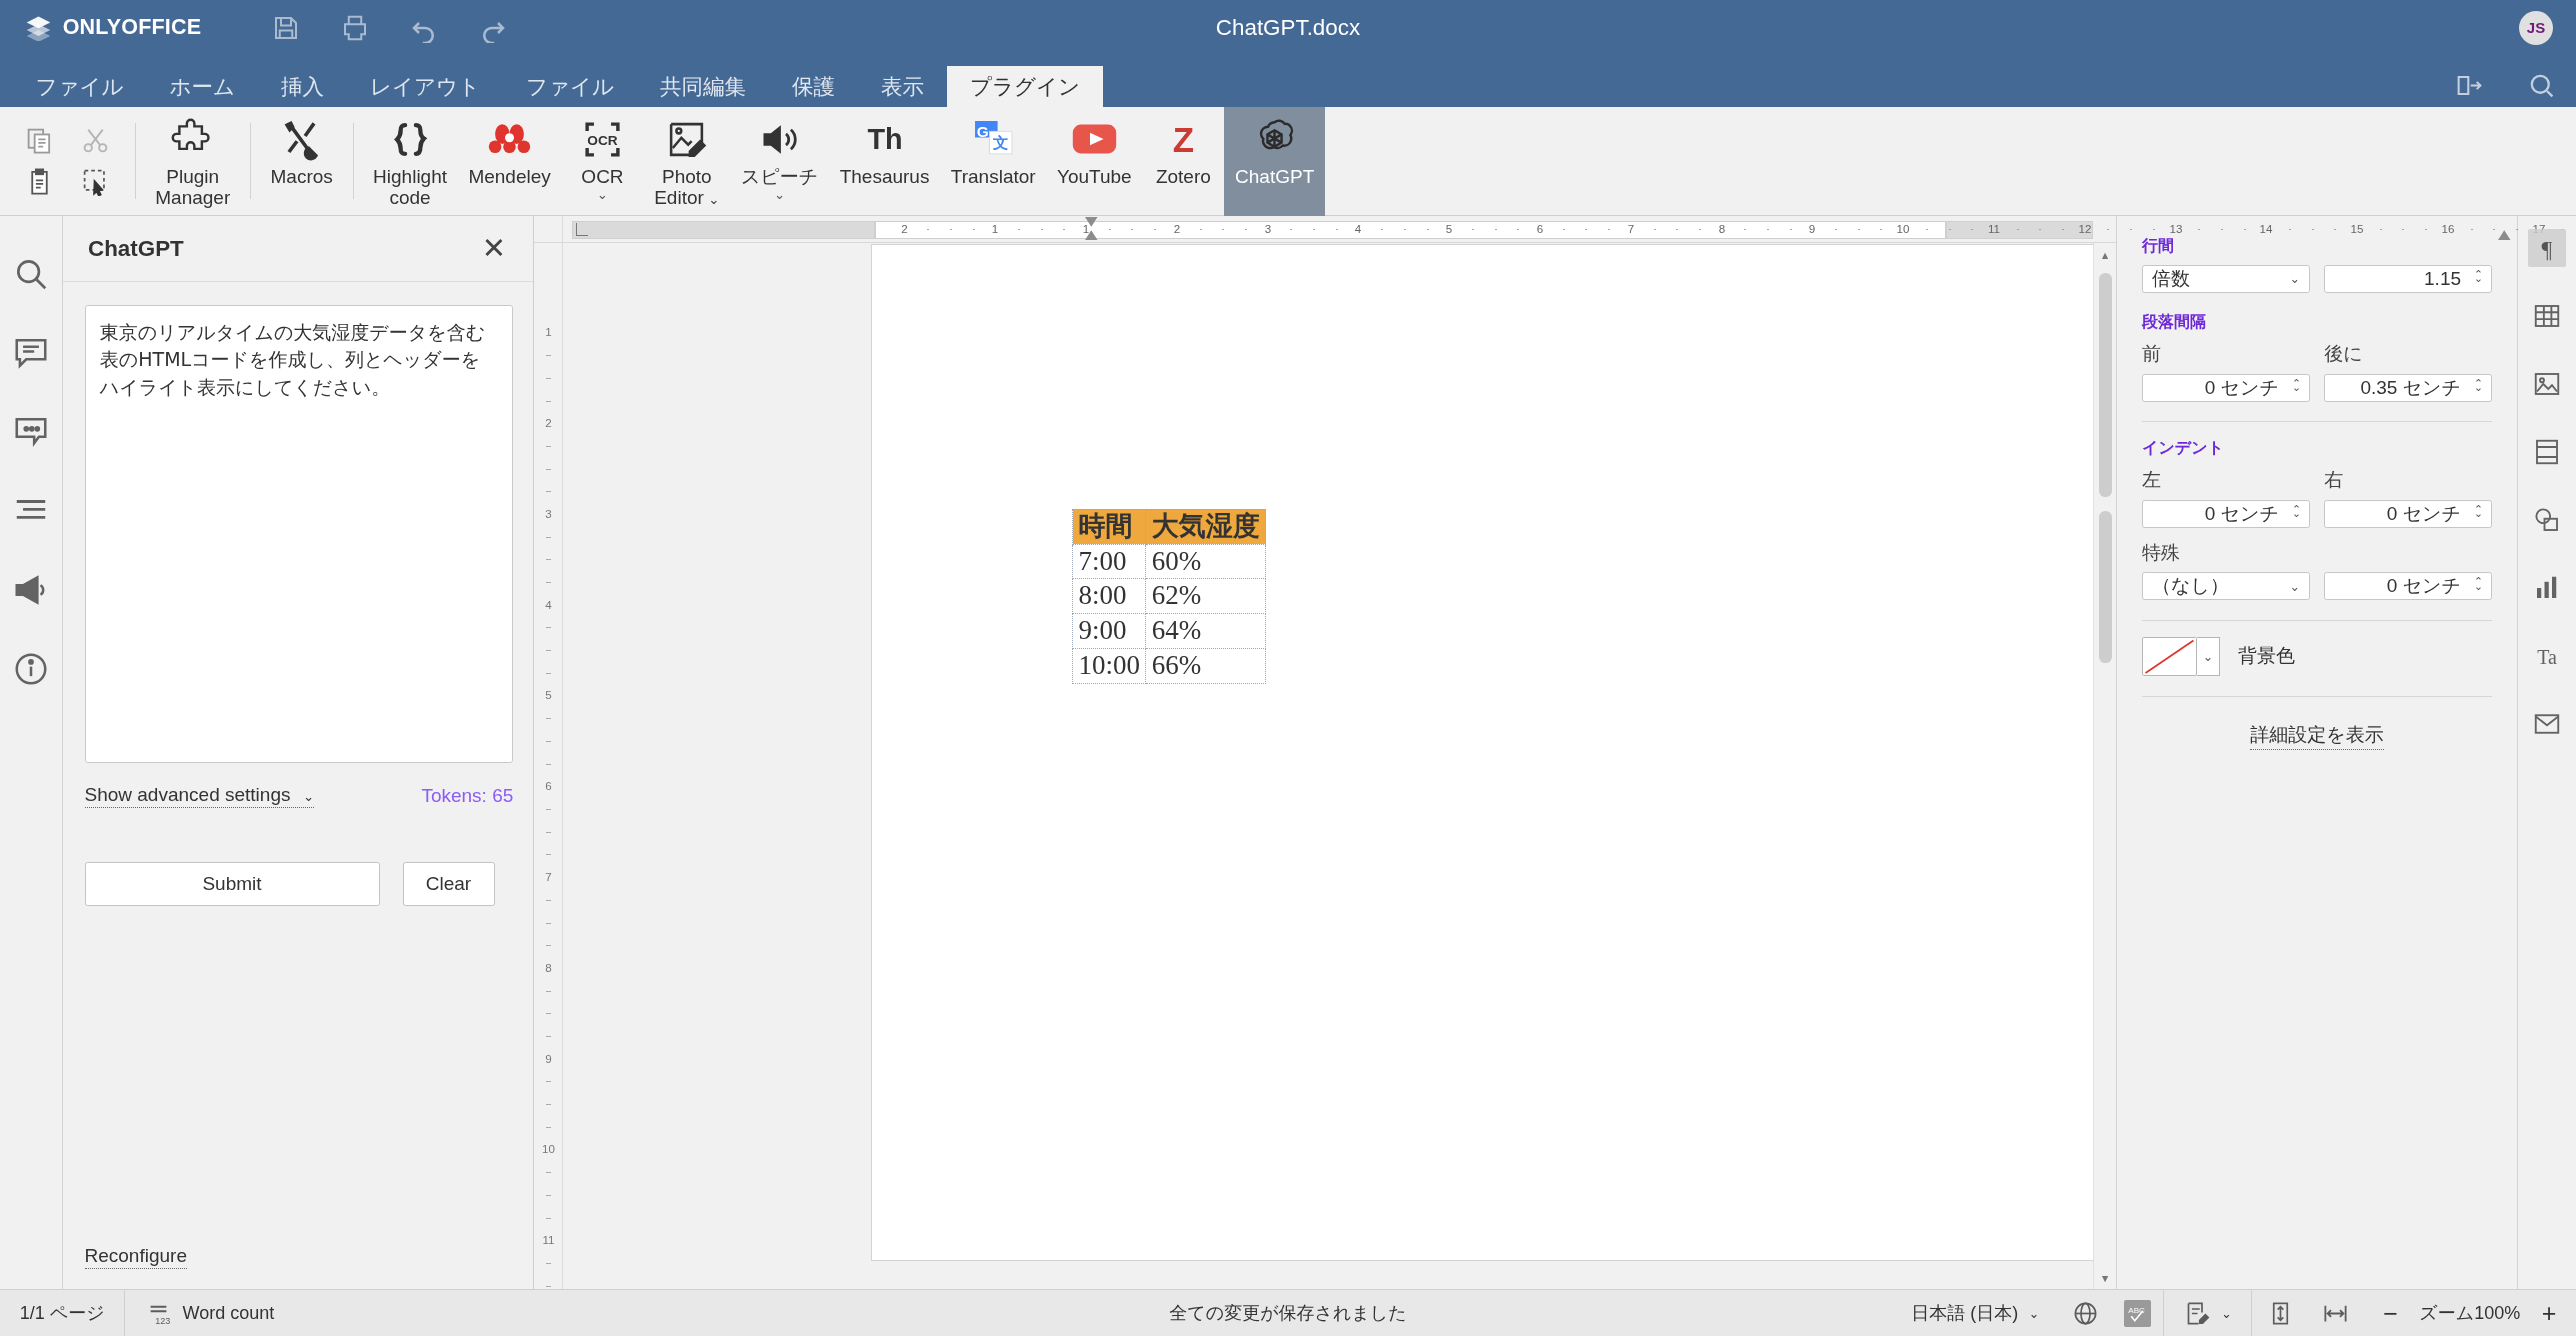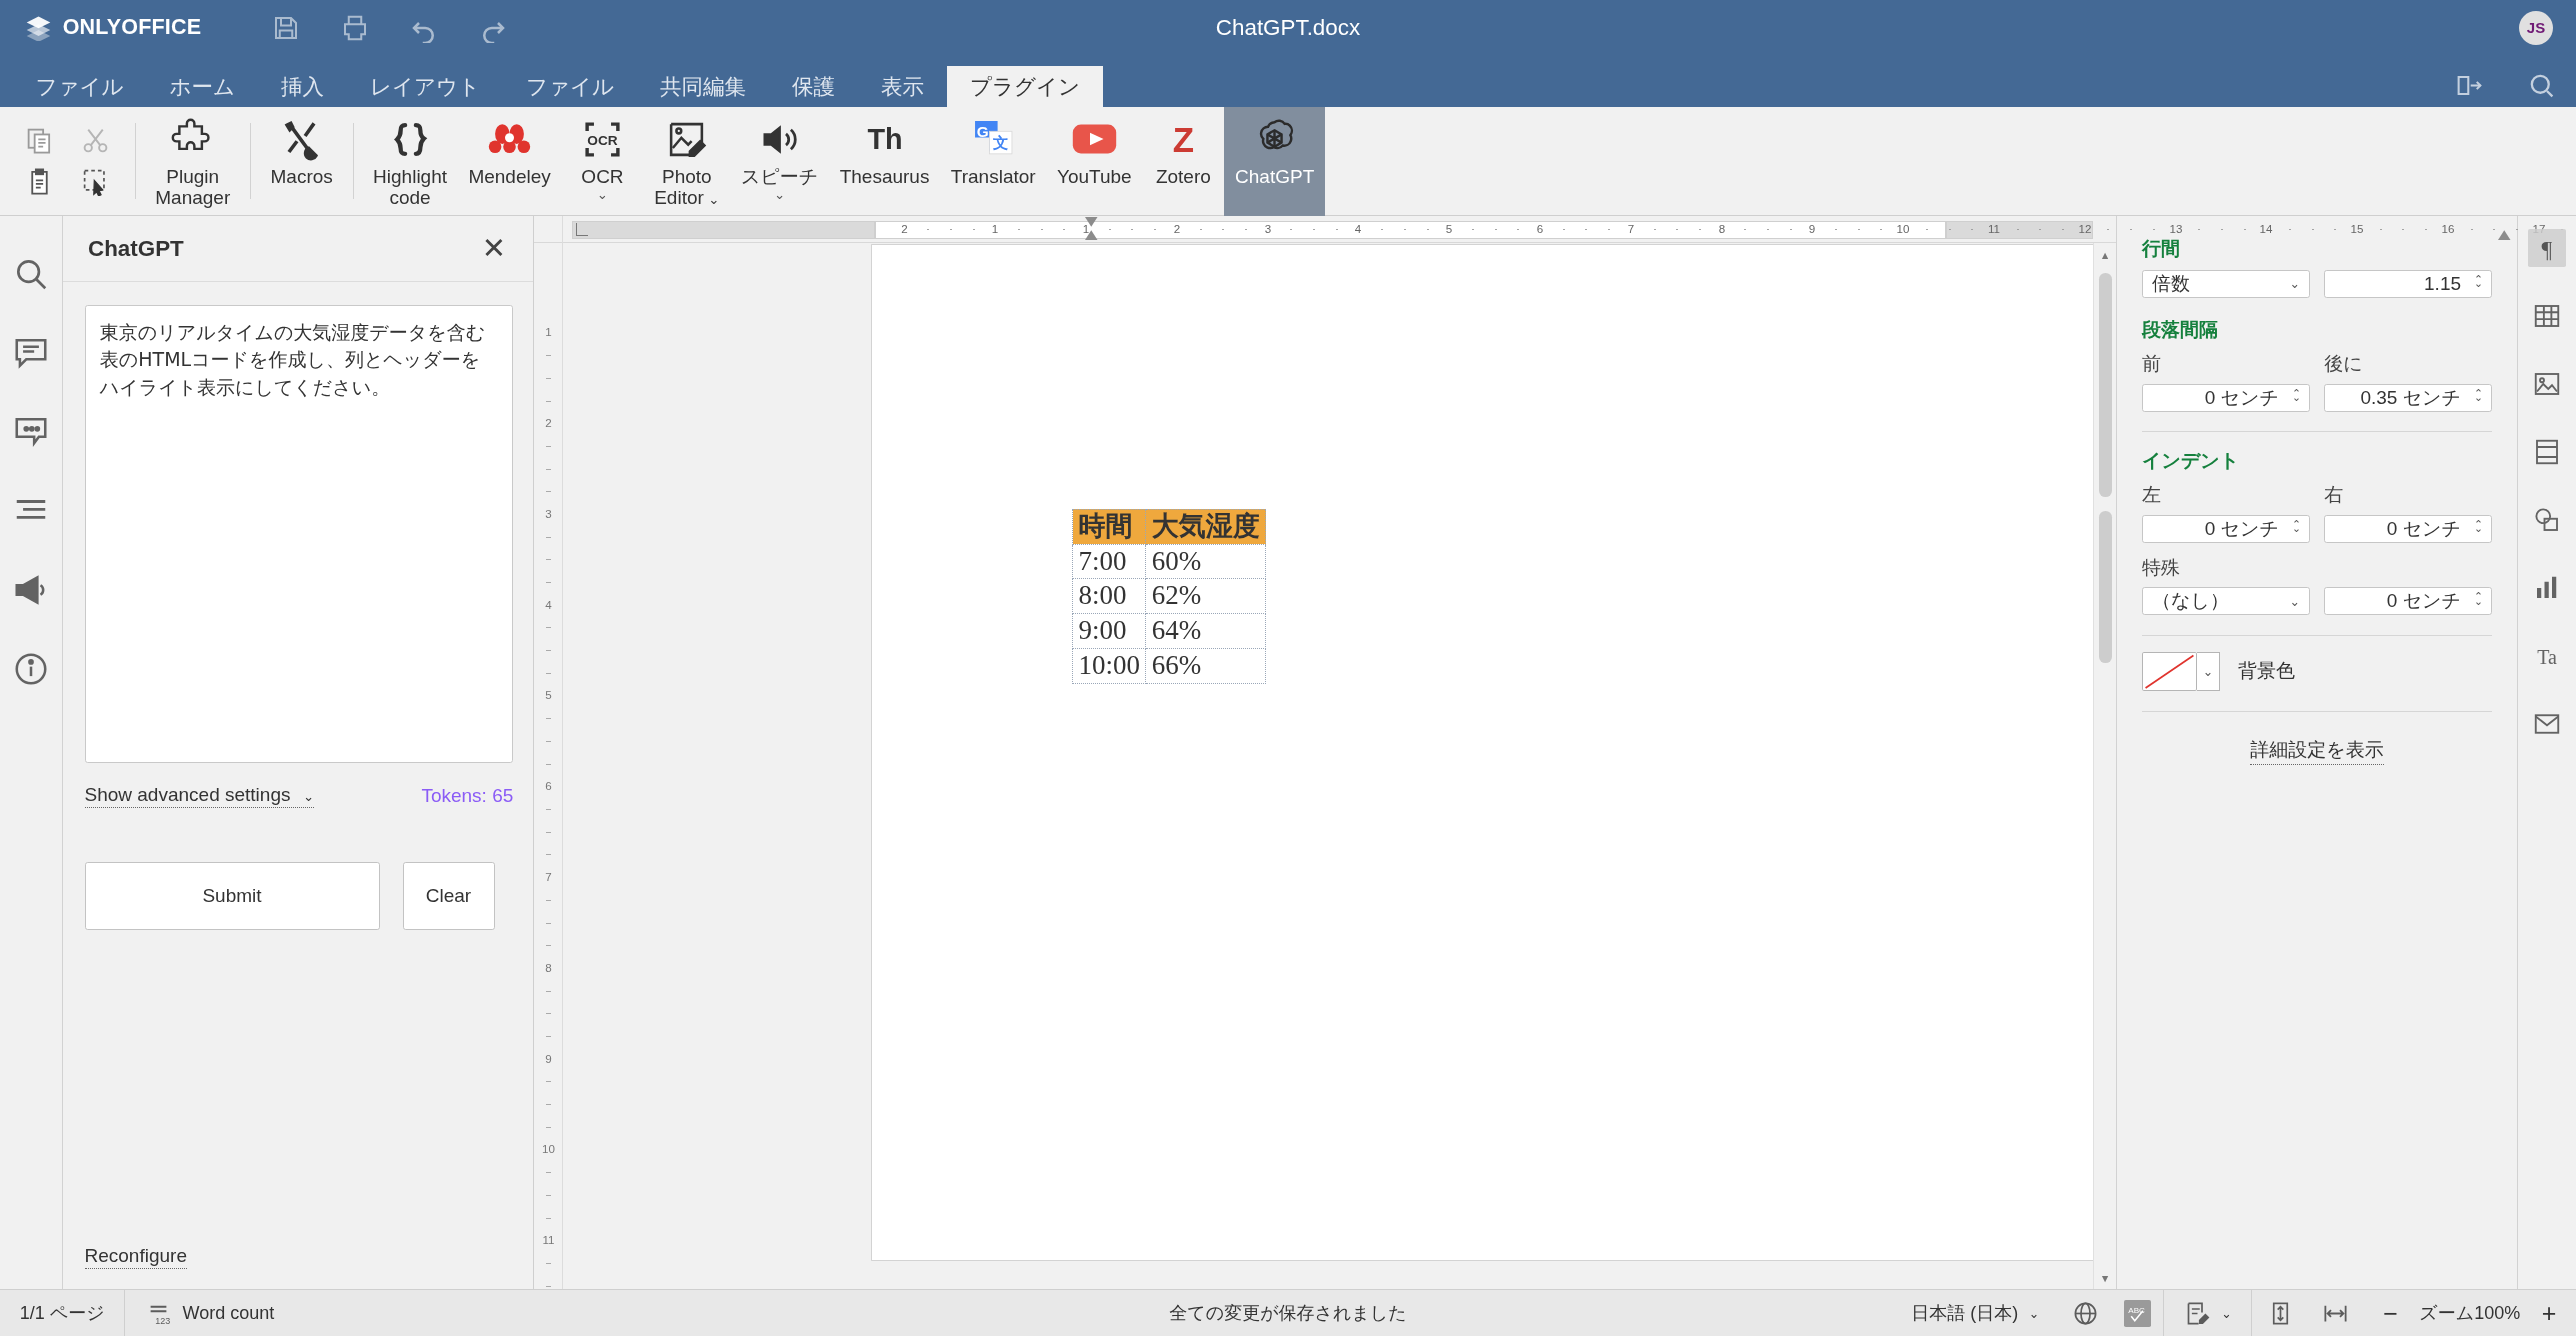--- a/index.html
+++ b/index.html
@@ -96,21 +96,21 @@
   }
   .tokens-row { display:flex; justify-content:flex-end; margin-top:21.5px; font-size:19px; color:#8b5cf6; }
   .adv-row { display:flex; justify-content:space-between; align-items:center; margin-top:-23px; }
   .adv-link {
     font-size:19px; color:#333; border-bottom:0.9px dotted #666; cursor:pointer;
     padding-bottom:1.8px;
   }
   .btn-row { display:flex; gap:23px; margin-top:54px; }
   .btn {
     background:#fff; border:0.9px solid #c3c3c3; border-radius:2.7px;
-    font-size:19px; color:#333; cursor:pointer; height:68px;
+    font-size:19px; color:#333; cursor:pointer; height:44px;
     display:flex; align-items:center; justify-content:center;
   }
   .btn-submit { width:295px; }
   .btn-clear { width:92px; }
   .reconfigure {
     font-size:19px; color:#333; border-bottom:0.9px dotted #666;
     align-self:flex-start; margin:auto 0 19.7px 0; cursor:pointer; padding-bottom:1.8px;
   }
 
   
@@ -180,21 +180,21 @@
   .ds-thumb { position:absolute; left:5.4px; width:12.5px; top:30px; height:224px;
     background:#cdcdcd; border-radius:6.3px; cursor:pointer; }
   .ds-thumb2 { position:absolute; left:5.4px; width:12.5px; top:268px; height:152px;
     background:#cdcdcd; border-radius:6.3px; cursor:pointer; }
 
   
   .rightpanel {
     width:401px; background:#f1f1f1; border-left:0.9px solid #d2d2d2;
     padding:19.7px 25px 0 25px; flex:0 0 401px;
   }
-  .rp-h { font-size:19px; font-weight:bold; color:#15803d; margin-bottom:8px; }
+  .rp-h { font-size:16px; font-weight:bold; color:#6d28d9; margin-bottom:8px; }
   .rp-sub { font-size:19px; color:#444; margin-bottom:6.3px; }
   .rp-row { display:flex; gap:14.3px; }
   .rp-col { display:flex; flex-direction:column; flex:1; }
   .field {
     height:28px; background:#fff; border:0.9px solid #c6c6c6; border-radius:2.7px;
     display:flex; align-items:center; padding:0 9px; font-size:19px; color:#333;
     position:relative; cursor:pointer;
   }
   .field.sel { justify-content:space-between; }
   .field.num { justify-content:flex-end; padding-right:30px; }

